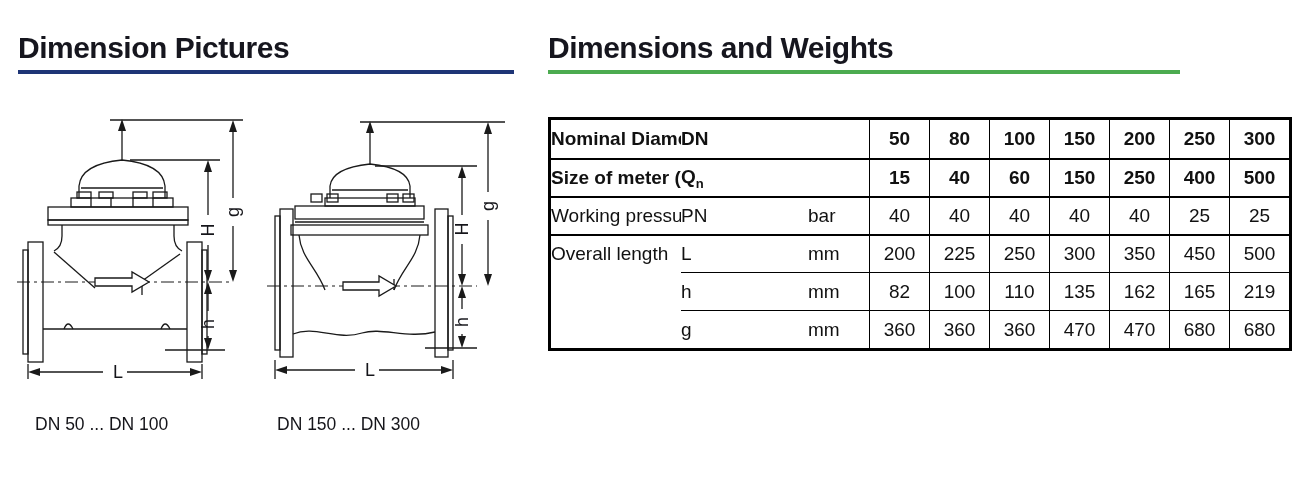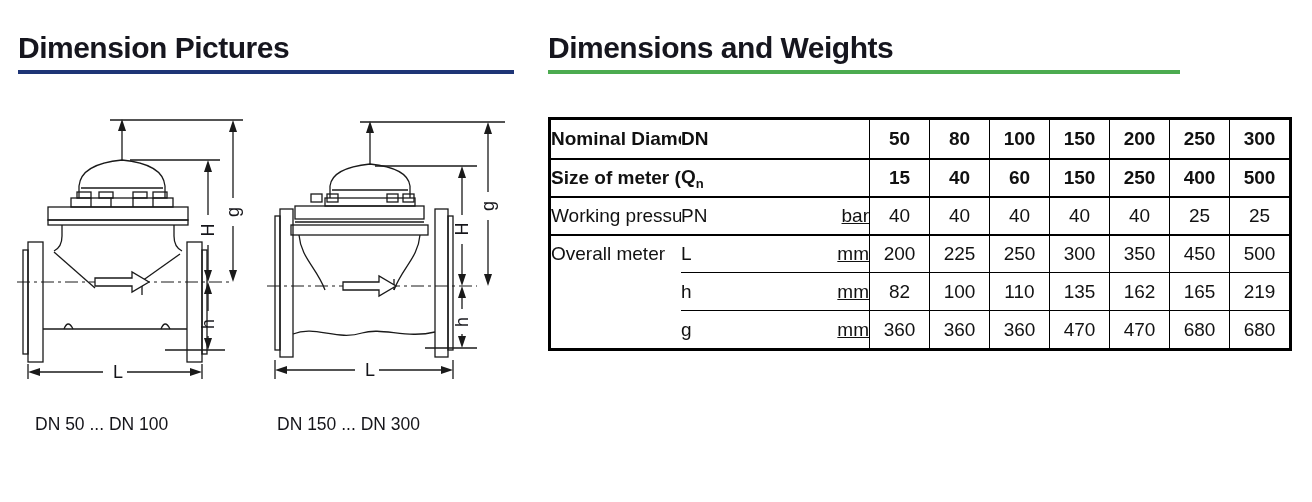--- a/index.html
+++ b/index.html
@@ -48,21 +48,21 @@
     font-size:19px; padding:0;
     white-space:nowrap; overflow:hidden;
     vertical-align:middle;
   }
   tr.bold td { font-weight:bold; }
   tr.sep-full > td { border-top:2px solid #000; }
   tr.sep-partial > td:not(.c-label) { border-top:1.5px solid #000; }
   td.c-label  { padding-left:14px; text-align:left; }
   td.c-symbol { padding-left:10px; text-align:left; }
   td.c-symbol.center { padding-left:0; text-align:left; }
-  td.c-unit   { padding-left:8px; text-align:right;text-decoration:underline; }
+  td.c-unit   { padding-left:8px; text-align:left; }
   td.c-val    { border-left:1.5px solid #000; text-align:center; }
   td sub { font-size:13px; font-weight:bold; }
 </style>
 </head>
 <body>
 
 <section class="panel panel-left">
   <h1 class="section-title">Dimension Pictures</h1>
   <div class="rule rule-blue"></div>
 
@@ -260,21 +260,21 @@
           <td class="c-unit">bar</td>
           <td class="c-val">40</td>
           <td class="c-val">40</td>
           <td class="c-val">40</td>
           <td class="c-val">40</td>
           <td class="c-val">40</td>
           <td class="c-val">25</td>
           <td class="c-val">25</td>
         </tr>
         <tr class="sep-full">
-          <td class="c-label">Overall meter</td>
+          <td class="c-label">Overall length</td>
           <td class="c-symbol center"><span>L</span></td>
           <td class="c-unit">mm</td>
           <td class="c-val">200</td>
           <td class="c-val">225</td>
           <td class="c-val">250</td>
           <td class="c-val">300</td>
           <td class="c-val">350</td>
           <td class="c-val">450</td>
           <td class="c-val">500</td>
         </tr>

